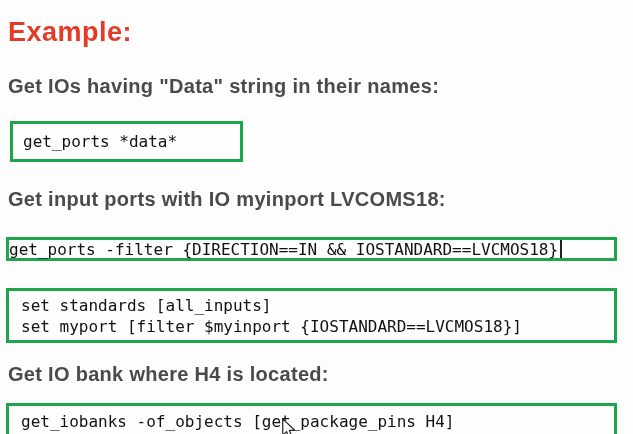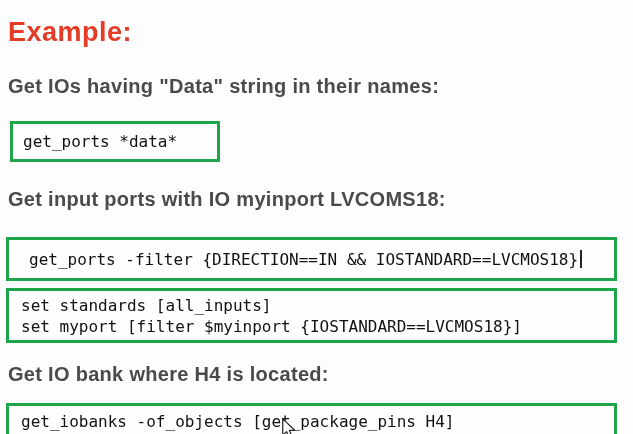--- a/index.html
+++ b/index.html
@@ -33,22 +33,22 @@
   .h3{top:351px;}
   .code-box{
     position:absolute;
     border:3px solid var(--code-border-green);
     background:#fefefe;
     display:flex;align-items:center;
     font-family:"DejaVu Sans Mono","Liberation Mono",monospace;
     font-size:16px;color:var(--code-text);
     white-space:pre;line-height:21px;
   }
-  .box1{left:10px;top:109px;width:210px;height:41px;padding-left:10px;}
-  .box2{left:6px;top:225px;width:611px;height:44px;padding-left:20px;}
+  .box1{left:10px;top:109px;width:233px;height:41px;padding-left:10px;}
+  .box2{left:6px;top:225px;width:611px;height:24px;padding-left:0;}
   .box3{left:6px;top:276px;width:611px;height:55px;padding-left:12px;
         flex-direction:column;align-items:flex-start;justify-content:center;}
   .box4{left:6px;top:391px;width:611px;height:36px;padding-left:12px;}
   .caret{
     display:inline-block;width:2px;height:18px;background:#222;
     margin-left:2px;vertical-align:middle;
   }
   .mouse-cursor{
     position:absolute;left:281px;top:406px;width:16px;height:22px;
     pointer-events:none;

